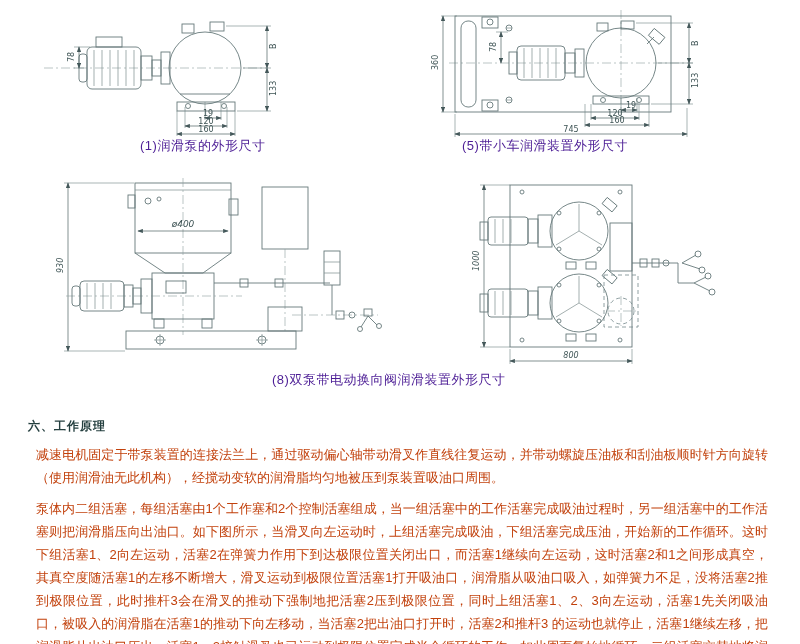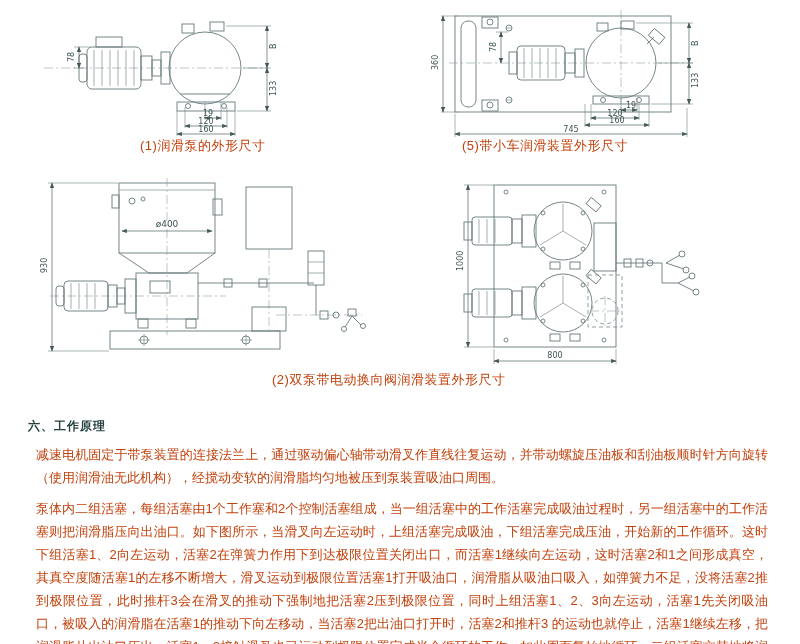--- a/index.html
+++ b/index.html
@@ -2,21 +2,21 @@
 <html><head>
 <meta charset="utf-8">
 <style>
   html,body{margin:0;padding:0;}
   body{
     width:800px;height:644px;position:relative;background:#ffffff;
     font-family:"Liberation Sans","DejaVu Sans",sans-serif;
     color:#2d4949;overflow:hidden;
   }
   .fig{position:absolute;}
-  .caption{position:absolute;font-size:13px;color:#c2410c;white-space:nowrap;letter-spacing:.5px;}
+  .caption{position:absolute;font-size:13px;color:#4c1d95;white-space:nowrap;letter-spacing:.5px;}
   svg{display:block;}
   svg .ln{stroke:#66797a;stroke-width:0.9;fill:none;}
   svg .fin{stroke:#7c8d8d;stroke-width:0.7;fill:none;}
   svg .dl{stroke:#4d6263;stroke-width:0.7;fill:none;}
   svg .ext{stroke:#6f8384;stroke-width:0.6;fill:none;}
   svg .cl{stroke:#8fa0a0;stroke-width:0.6;fill:none;stroke-dasharray:9 3 2 3;}
   svg .dsh{stroke:#74888a;stroke-width:0.8;fill:none;stroke-dasharray:4 3;}
   svg text.dim{font-family:"DejaVu Sans",sans-serif;font-size:8px;fill:#3d5354;}
   svg text.dimL{font-family:"DejaVu Sans",sans-serif;font-size:9px;fill:#3d5354;}
   .textblock{position:absolute;left:28px;top:418px;width:748px;}
@@ -164,21 +164,21 @@
     <text class="dim" x="190" y="110" text-anchor="middle">120</text>
     <text class="dim" x="192" y="117" text-anchor="middle">160</text>
     <line class="ext" x1="30" y1="108" x2="30" y2="131"></line>
       <line class="ext" x1="262" y1="102" x2="262" y2="131"></line>
     <line class="dl" x1="30" y1="128" x2="262" y2="128" marker-start="url(#ar2)" marker-end="url(#ar2)"></line>
     <text class="dim" x="146" y="126" text-anchor="middle">745</text>
   </svg>
 </div>
 <div class="caption" style="left:462px;top:137px;">(5)带小车润滑装置外形尺寸</div>
 
-<div class="fig" style="left:14px;top:175px;">
+<div class="fig" style="left:30px;top:175px;font-style:italic;">
   <svg width="700" height="192" viewBox="0 0 700 192">
     <defs>
       <marker id="ar3" markerWidth="8" markerHeight="6" refX="7" refY="3" orient="auto-start-reverse">
         <path d="M0,0 L8,3 L0,6 z" fill="#44585a"></path>
       </marker>
     </defs>
 
     <g>
 
       <line class="ext" x1="34" y1="8" x2="104" y2="8"></line>
@@ -325,19 +325,19 @@
           <circle class="ln" cx="682" cy="117" r="3"></circle>
       </g>
 
       <line class="ext" x1="480" y1="174" x2="480" y2="189"></line>
         <line class="ext" x1="602" y1="174" x2="602" y2="189"></line>
       <line class="dl" x1="480" y1="186" x2="602" y2="186" marker-start="url(#ar3)" marker-end="url(#ar3)"></line>
       <text class="dim" x="541" y="183" text-anchor="middle">800</text>
     </g>
   </svg>
 </div>
-<div class="caption" style="left:272px;top:371px;">(2)双泵带电动换向阀润滑装置外形尺寸</div>
+<div class="caption" style="left:272px;top:371px;">(8)双泵带电动换向阀润滑装置外形尺寸</div>
 
 <div class="textblock">
   <h3>六、工作原理</h3>
   <p>减速电机固定于带泵装置的连接法兰上，通过驱动偏心轴带动滑叉作直线往复运动，并带动螺旋压油板和刮油板顺时针方向旋转（使用润滑油无此机构），经搅动变软的润滑脂均匀地被压到泵装置吸油口周围。</p>
   <p>泵体内二组活塞，每组活塞由1个工作塞和2个控制活塞组成，当一组活塞中的工作活塞完成吸油过程时，另一组活塞中的工作活塞则把润滑脂压向出油口。如下图所示，当滑叉向左运动时，上组活塞完成吸油，下组活塞完成压油，开始新的工作循环。这时下组活塞1、2向左运动，活塞2在弹簧力作用下到达极限位置关闭出口，而活塞1继续向左运动，这时活塞2和1之间形成真空，其真空度随活塞1的左移不断增大，滑叉运动到极限位置活塞1打开吸油口，润滑脂从吸油口吸入，如弹簧力不足，没将活塞2推到极限位置，此时推杆3会在滑叉的推动下强制地把活塞2压到极限位置，同时上组活塞1、2、3向左运动，活塞1先关闭吸油口，被吸入的润滑脂在活塞1的推动下向左移动，当活塞2把出油口打开时，活塞2和推杆3 的运动也就停止，活塞1继续左移，把润滑脂从出油口压出，活塞1、2接触滑叉也已运动到极限位置完成半个循环的工作，如此周而复始地循环，二组活塞交替地将润滑油脂从出油口压送出来，压出的润滑脂经泵装置连接法兰上的过滤器过滤后向系统供送。</p>
 </div>
 
 </body></html>

